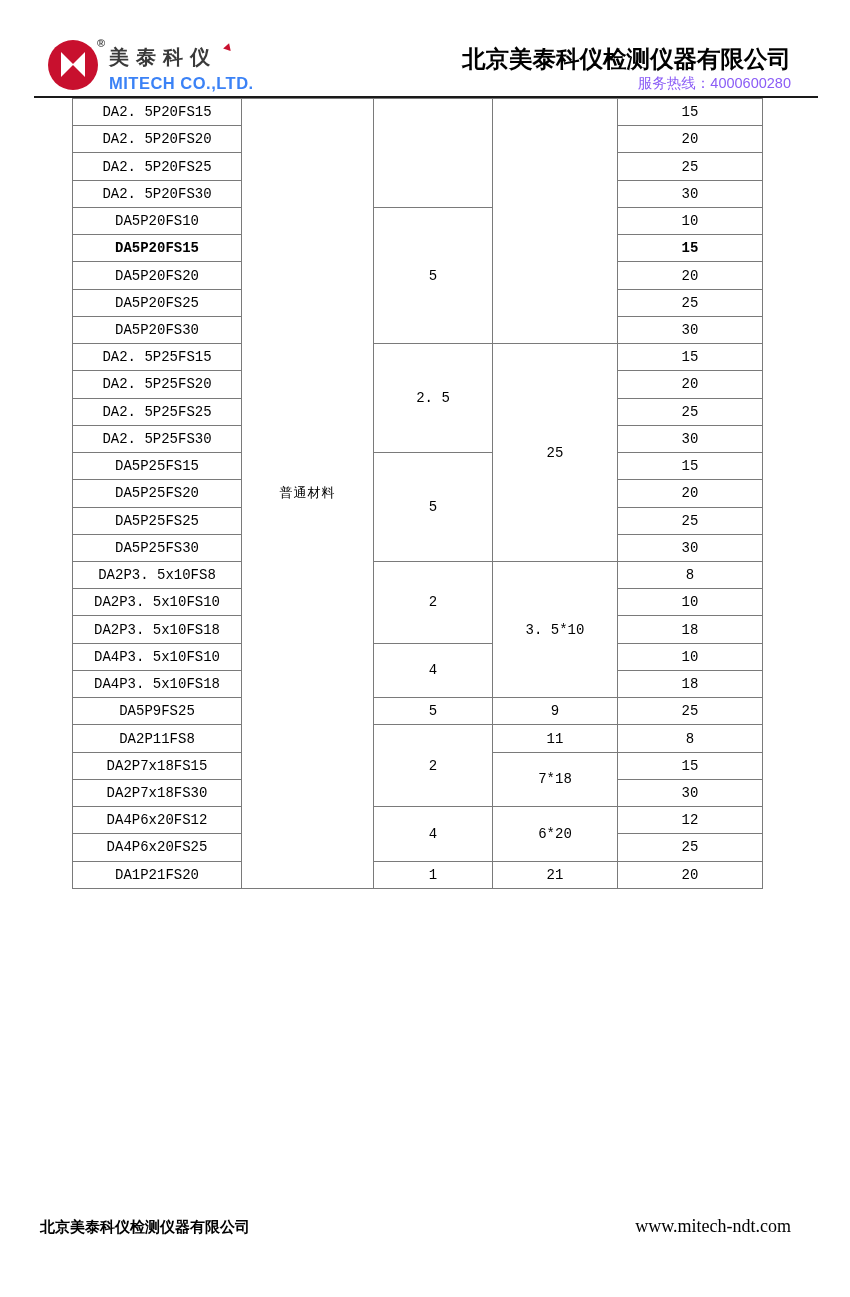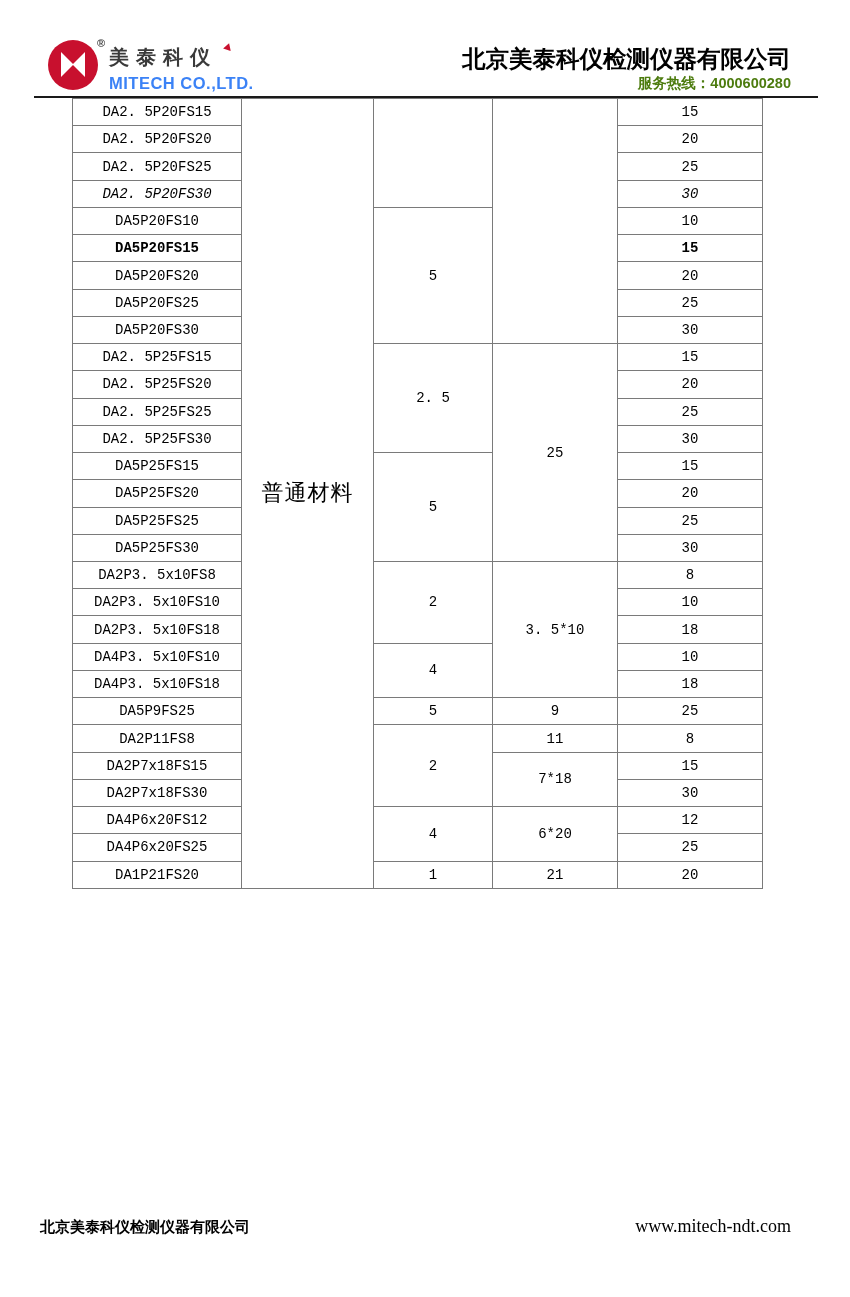--- a/index.html
+++ b/index.html
@@ -23,40 +23,40 @@
   .brand-en {
     position:absolute; left:109px; top:74px;
     font-size:16.5px; font-weight:bold; color:#3b82f6; letter-spacing:0.5px; white-space:nowrap;
   }
   .company-name {
     position:absolute; right:59px; top:43px;
     font-size:23.5px; font-weight:bold; color:#000; white-space:nowrap;
   }
   .hotline {
     position:absolute; right:59px; top:74px;
-    font-size:14.5px; font-weight:bold; color:#4d7c0f; white-space:nowrap;
+    font-size:14.5px; font-weight:normal; color:#8b5cf6; white-space:nowrap;
   }
   .header-rule {
     position:absolute; left:34px; top:96px; width:784px; height:2px; background:#1a1a1a;
   }
 
   
   .ptable {
     position:absolute; left:72px; top:98px; width:690px; height:790px;
     border-collapse:collapse; table-layout:fixed;
   }
   .ptable td {
     border:1px solid #7a7a7a; padding:0; text-align:center; vertical-align:middle;
     color:#000;
   }
   .ptable td.model, .ptable td.num {
     font-family:"Liberation Mono","DejaVu Sans Mono",monospace; font-size:14px;
   }
   .ptable td.material {
-    font-family:Liberation Sans, sans-serif; font-size:22px; letter-spacing:1px;
+    font-family:Liberation Sans, sans-serif; font-size:13px; letter-spacing:1px;
   }
 
   
   .footer-company {
     position:absolute; left:40px; top:1218px;
     font-size:15px; font-weight:bold; color:#000; white-space:nowrap;
   }
   .footer-site {
     position:absolute; right:59px; top:1216px;
     font-family:"Liberation Serif","DejaVu Serif",serif; font-size:18px; color:#000; white-space:nowrap;
@@ -99,21 +99,21 @@
           <td class="num">15</td>
         </tr>
         <tr style="height: 27.2414px;">
           <td class="model">DA2. 5P20FS20</td>
           <td class="num">20</td>
         </tr>
         <tr style="height: 27.2414px;">
           <td class="model">DA2. 5P20FS25</td>
           <td class="num">25</td>
         </tr>
-        <tr style="height: 27.2414px; font-style: italic;">
+        <tr style="height: 27.2414px;">
           <td class="model">DA2. 5P20FS30</td>
           <td class="num">30</td>
         </tr>
         <tr style="height: 27.2414px;">
           <td class="model">DA5P20FS10</td>
           <td class="num" rowspan="5">5</td>
           <td class="num">10</td>
         </tr>
         <tr style="height: 27.2414px; font-weight: bold;">
           <td class="model">DA5P20FS15</td>

